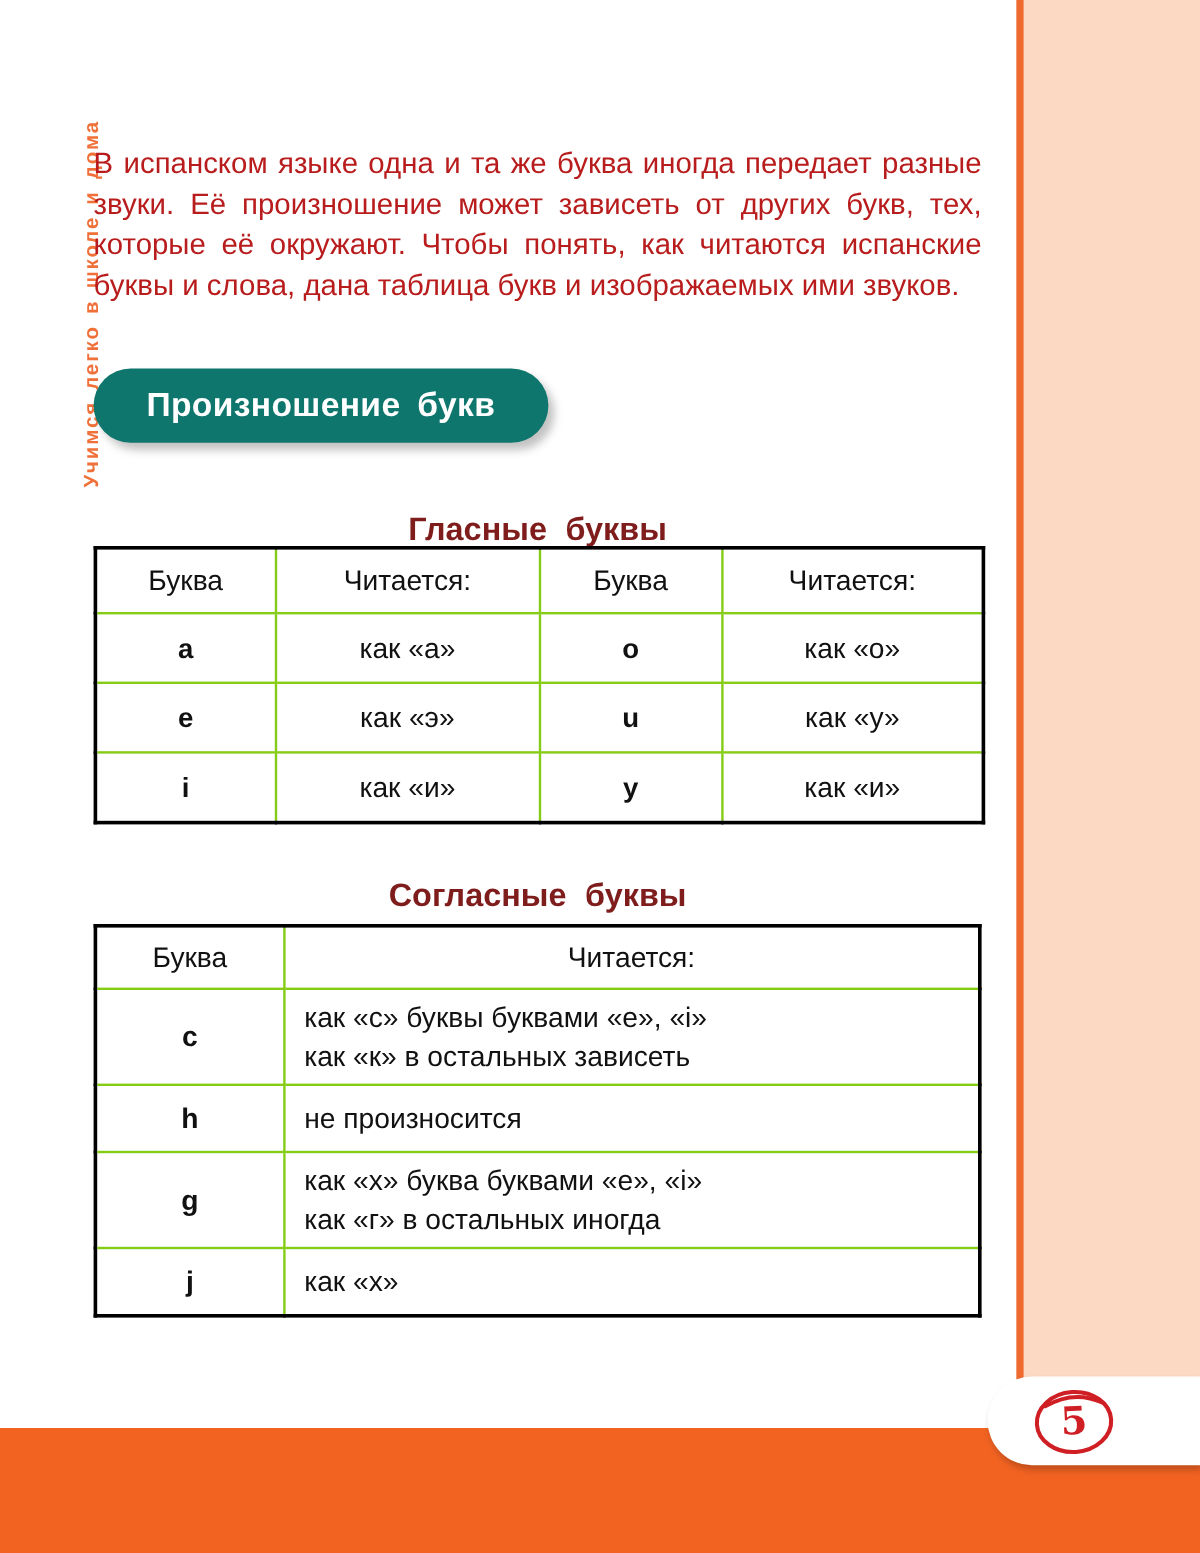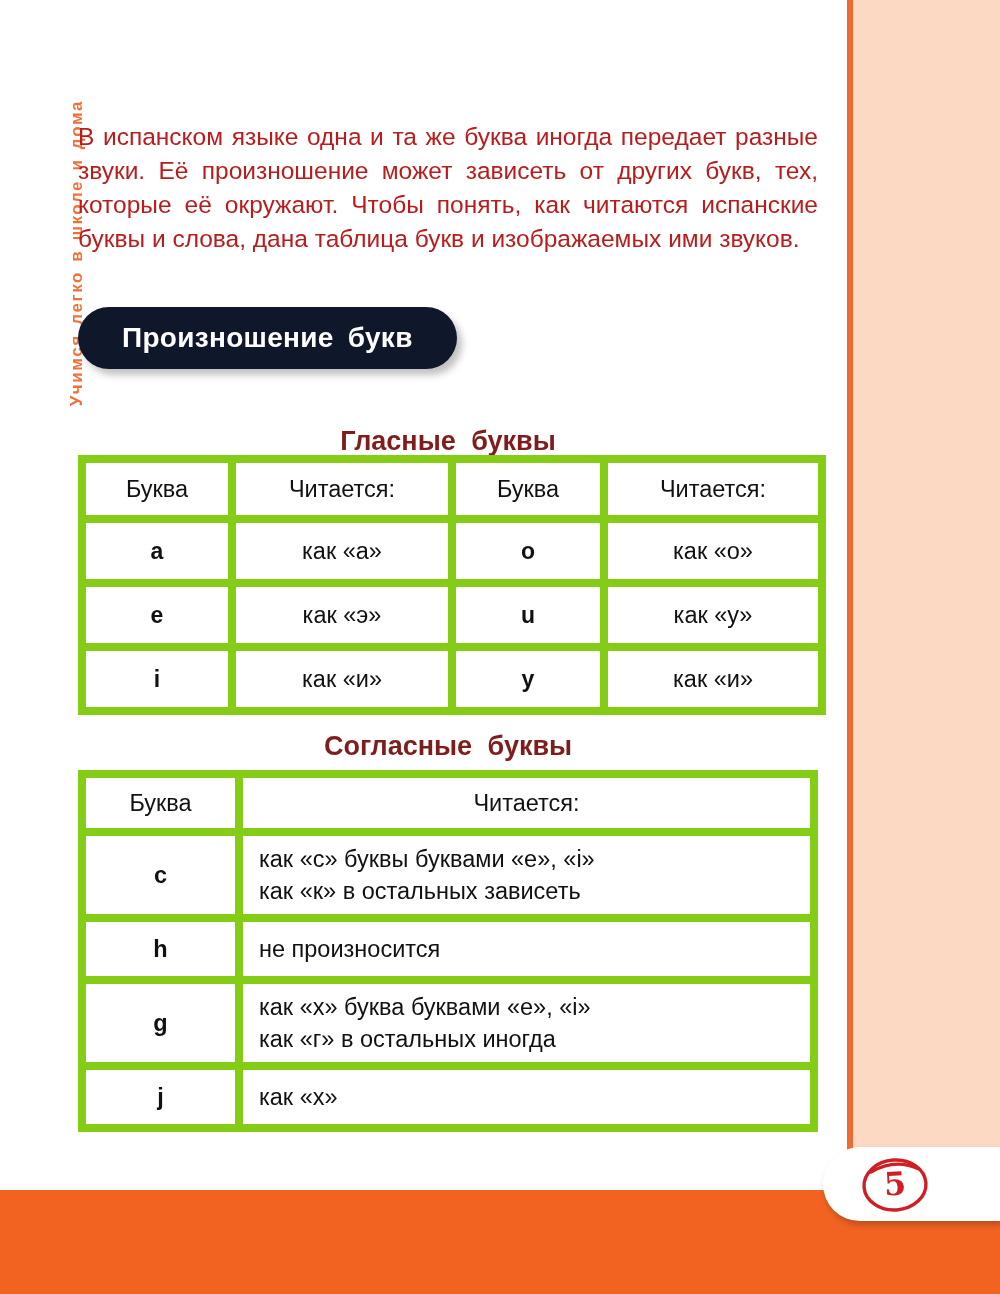--- a/index.html
+++ b/index.html
@@ -130,21 +130,21 @@
 
   
   .banner {
     position: absolute;
     left: 0;
     top: 307px;
     height: 62px;
     padding: 0 44px;
     display: inline-flex;
     align-items: center;
-    background: #0f172a;
+    background: #0f766e;
     border-radius: 31px;
     box-shadow: 5px 6px 7px rgba(120,120,120,0.45);
   }
   .banner-text {
     color: #ffffff;
     font-size: 28px;
     font-weight: bold;
     letter-spacing: 0.3px;
     word-spacing: 6px;
     white-space: nowrap;
@@ -166,21 +166,21 @@
 
   
   table.gram {
     position: absolute;
     left: 0;
     border-collapse: collapse;
     table-layout: fixed;
     background: #ffffff;
   }
   table.gram td, table.gram th {
-    border: 8px solid #84cc16;
+    border: 2px solid #84cc16;
     padding: 0;
     font-weight: normal;
     color: #111111;
   }
 
   
   .table-vowels {
     top: 455px;
     width: 740px;
     border: 3px solid #000;

